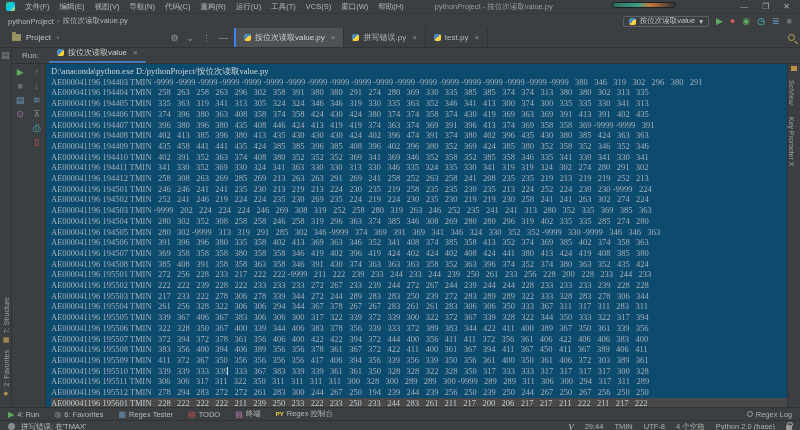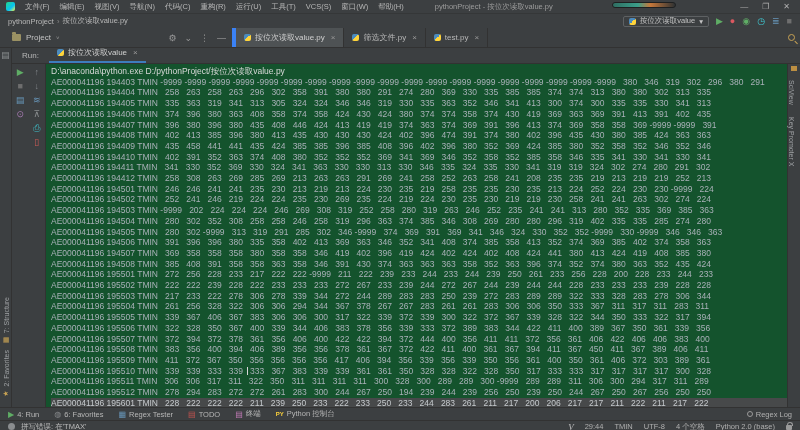--- a/index.html
+++ b/index.html
@@ -17,48 +17,48 @@
   
   .navbar{height:14px;background:#3c3f41;padding:0 8px;font-size:7.5px;}
   .crumb{color:#b7b7b7;}
   .crumb-sep{color:#8a8a8a;margin:0 3px;}
   .nav-right{margin-left:auto;display:flex;align-items:center;gap:7px;}
   .run-combo{display:flex;align-items:center;gap:4px;border:1px solid #5e6163;border-radius:2px;padding:0 5px;height:11px;color:#c3c3c3;}
   .pyicon{width:7px;height:7px;border-radius:2px;background:linear-gradient(135deg,#4b8bbe 50%,#ffd43b 50%);flex:0 0 auto;}
   .tb-icon{font-size:9px;line-height:11px;}
   
   .tabrow{height:20px;background:#3c3f41;border-bottom:1px solid #323232;display:flex;align-items:stretch;}
-  .proj-header{width:236px;display:flex;align-items:center;gap:5px;padding:0 6px 0 12px;border-right:4px solid #3b82f6;}
+  .proj-header{width:236px;display:flex;align-items:center;gap:5px;padding:0 6px 0 12px;border-right:2px solid #3b82f6;}
   .folder{width:9px;height:7px;background:#9a9163;border-radius:1px;position:relative;}
   .folder:before{content:"";position:absolute;top:-2px;left:0;width:4px;height:2px;background:#9a9163;border-radius:1px 1px 0 0;}
   .proj-title{font-size:8px;color:#c3c3c3;}
   .proj-caret{font-size:6px;color:#9a9a9a;}
   .proj-icons{margin-left:auto;display:flex;gap:8px;align-items:center;color:#9a9a9a;font-size:9px;}
   .tabs{display:flex;align-items:stretch;}
   .tab{display:flex;align-items:center;gap:4px;padding:0 8px;font-size:8px;color:#b7b7b7;background:#3c3f41;border-right:1px solid #323232;}
   .tab.active{background:#4e5254;color:#d0d0d0;}
   .tab-close{color:#9a9a9a;font-size:8px;margin-left:2px;}
   .tabrow-right{margin-left:auto;display:flex;align-items:center;padding-right:5px;}
   .search-glass{width:7px;height:7px;border:1.4px solid #c7a254;border-radius:50%;position:relative;}
   .search-glass:after{content:"";position:absolute;width:4px;height:1.4px;background:#c7a254;transform:rotate(45deg);left:5px;top:7px;}
   
   .main{display:flex;height:359px;}
   .left-stripe{width:12px;background:#3c3f41;border-right:1px solid #323232;display:flex;flex-direction:column;align-items:center;padding:3px 0;}
   .stripe-spacer{flex:1;}
   .vlabel{writing-mode:vertical-rl;transform:rotate(180deg);font-size:7px;color:#9da0a3;margin:6px 0;white-space:nowrap;display:flex;align-items:center;gap:3px;}
   .vlabel .vicon{transform:rotate(90deg);font-size:7px;}
-  .console{flex:1;display:flex;flex-direction:column;background:#14532d;min-width:0;}
+  .console{flex:1;display:flex;flex-direction:column;background:#0c4a6e;min-width:0;}
   .run-header{height:16px;background:#3c3f41;border-bottom:1px solid #323232;display:flex;align-items:flex-end;padding-left:10px;gap:10px;}
   .run-label{font-size:8px;color:#b7b7b7;padding-bottom:3px;}
   .run-tab{display:flex;align-items:center;gap:4px;padding:2px 8px 3px 8px;border-bottom:2px solid #3d7dbd;font-size:8px;color:#d0d0d0;}
   .console-body{flex:1;display:flex;min-height:0;}
   .gutter{width:34px;background:#3c3f41;border-right:1px solid #323232;display:flex;padding-top:4px;}
   .gcol{width:17px;display:flex;flex-direction:column;align-items:center;gap:5px;}
   .gicon{font-size:9px;line-height:9px;}
-  .out{flex:1;overflow:hidden;font-family:Liberation Sans, sans-serif;font-size:8.5px;line-height:10.7px;color:#a9b1b8;padding:2px 0 0 5px;white-space:pre;}
+  .out{flex:1;overflow:hidden;font-family:Liberation Serif, serif;font-size:8.5px;line-height:10.7px;color:#a9b1b8;padding:2px 0 0 5px;white-space:pre;}
   .line{position:relative;white-space:pre;}
   .line.cmd{color:#d8d8d8;}
   .line.hl{background:#47494a;color:#c6cacd;}
   .caret{position:absolute;top:1px;width:1px;height:8px;background:#d8d8d8;}
   .right-stripe{width:13px;background:#3c3f41;border-left:1px solid #323232;display:flex;flex-direction:column;align-items:center;padding-top:2px;}
   .err-mark{width:6px;height:5px;background:#bc8f42;margin-bottom:4px;}
   .rlabel{writing-mode:vertical-rl;font-size:7px;color:#9da0a3;margin:5px 0;white-space:nowrap;}
   
   .bottombar{height:13px;background:#3c3f41;border-top:1px solid #323232;padding:0 8px;font-size:7.5px;display:flex;align-items:center;gap:15px;}
   .btool{display:flex;align-items:center;gap:3px;color:#b7b7b7;}
@@ -122,21 +122,21 @@
       </span>
   </div>
   <div class="tabs" id="editor-tabs">
       <div class="tab active">
         <span class="pyicon"></span>
         <span>按位次读取value.py</span>
         <span class="tab-close">×</span>
       </div>
       <div class="tab">
         <span class="pyicon"></span>
-        <span>筛选文件.py</span>
+        <span>拼写错误.py</span>
         <span class="tab-close">×</span>
       </div>
       <div class="tab">
         <span class="pyicon"></span>
         <span>test.py</span>
         <span class="tab-close">×</span>
       </div>
     </div>
   <div class="tabrow-right">
     <span class="search-glass"></span>
@@ -211,21 +211,21 @@
       <span class="btool">
         <span class="bicon" style="color: rgb(199, 84, 80);">▤</span>
         <span>TODO</span>
       </span>
       <span class="btool">
         <span class="bicon" style="color: rgb(199, 125, 187);">▤</span>
         <span>终端</span>
       </span>
       <span class="btool">
         <span class="bicon" style="color: rgb(255, 212, 59); font-size: 6px; font-weight: bold;">PY</span>
-        <span>Python 控制台</span>
+        <span>Regex 控制台</span>
       </span>
     </span>
   <span class="eventlog">
     <span class="elog-circ"></span>
     <span>Regex Log</span>
   </span>
 </div>
 
 <div class="statusbar">
   <span class="hector"></span>

